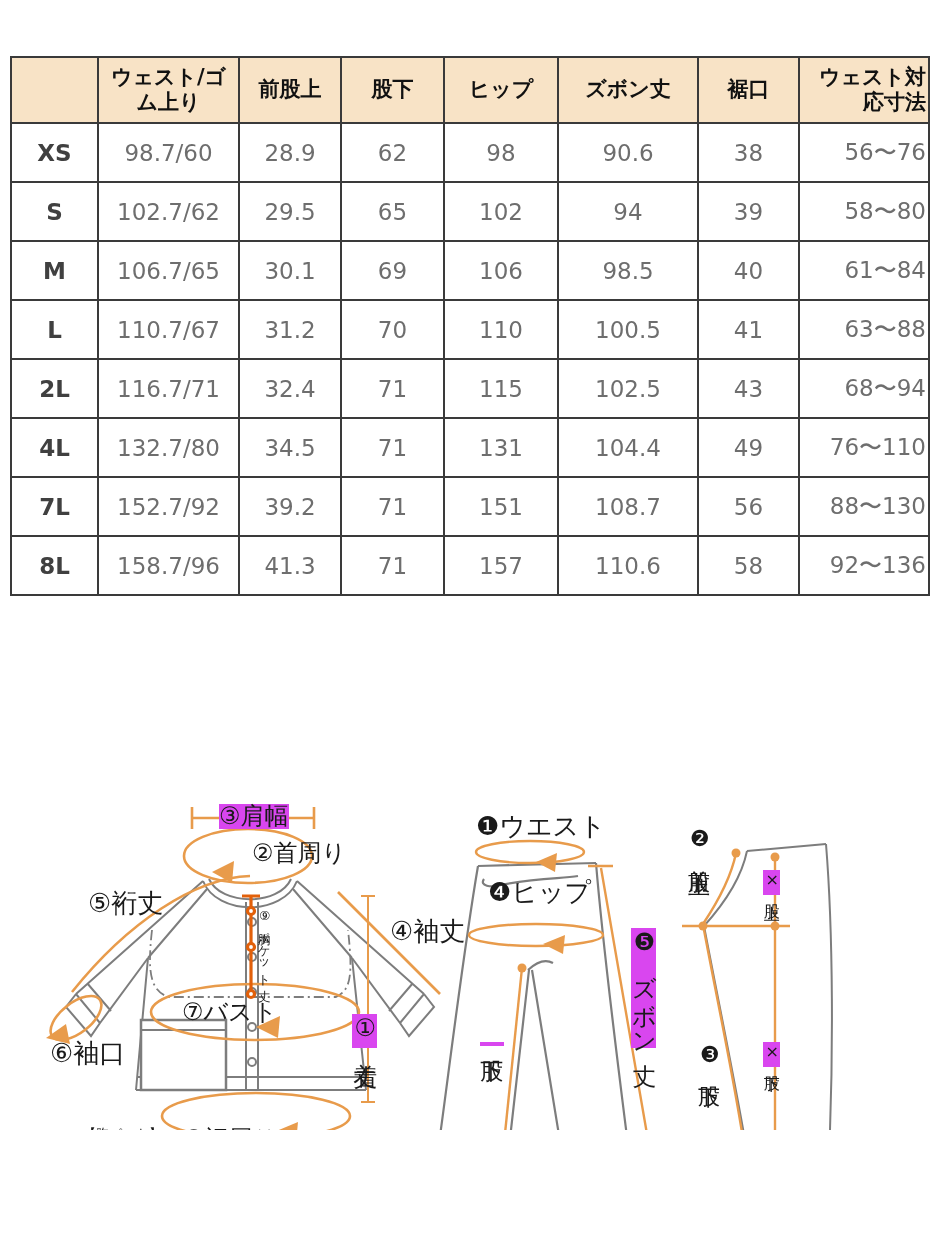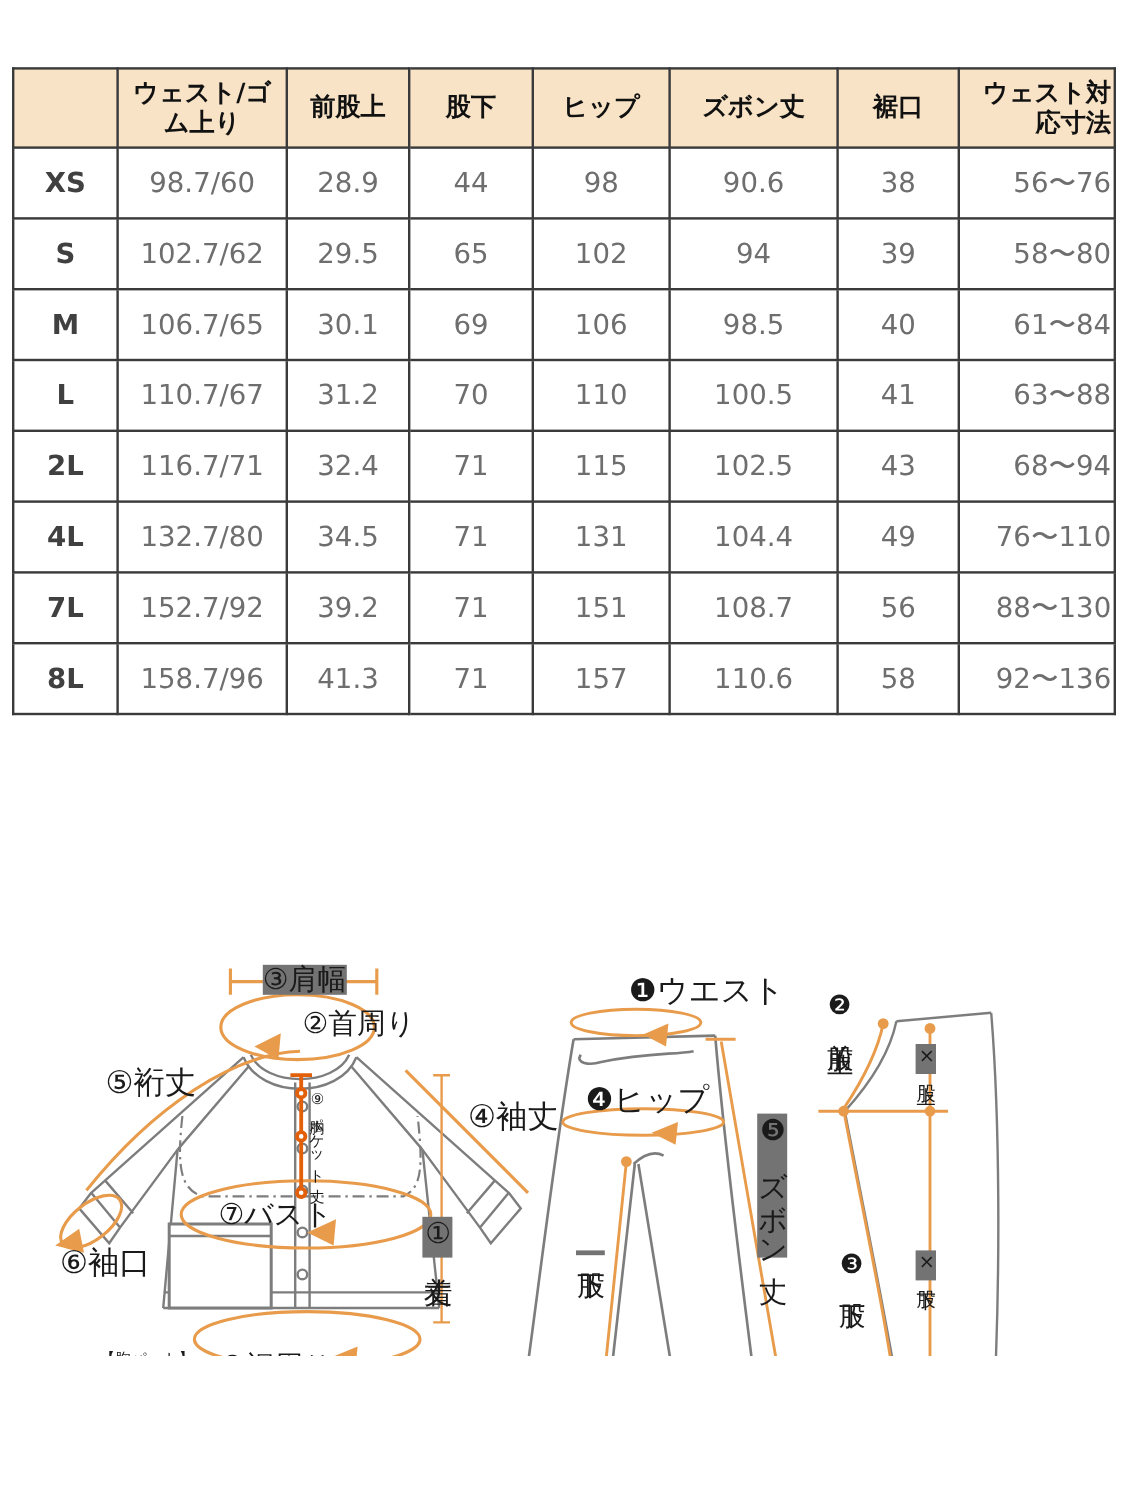--- a/index.html
+++ b/index.html
@@ -13,21 +13,21 @@
   table.size-table th{background:#f8e3c6;color:#111;font-size:21px;font-weight:700;
         line-height:1.2;height:60px;}
   table.size-table th.left, table.size-table td.left{text-align:right;padding-left:7px;}
   table.size-table td{height:53px;font-size:23px;color:#6e6e6e;font-weight:400;}
   table.size-table td.size{color:#404040;font-weight:600;}
   
   .diagram{position:absolute;left:0;top:780px;width:940px;height:469px;}
   .diagram svg{position:absolute;left:0;top:0;}
   .dlabel{position:absolute;color:#1a1a1a;white-space:nowrap;line-height:1.05;}
   .v{writing-mode:vertical-rl;text-orientation:upright;letter-spacing:2px;}
-  .wbg{background:#737373;}
+  .wbg{background:#d946ef;}
   .small{font-size:12.5px;letter-spacing:0;}
 </style>
 </head>
 <body>
 
 <div class="page">
 
   <table class="size-table">
     <colgroup>
       <col style="width:87px">
@@ -47,21 +47,21 @@
       <th>股下</th>
       <th>ヒップ</th>
       <th>ズボン丈</th>
       <th>裾口</th>
       <th class="left">ウェスト対応寸法</th>
     </tr>
     <tr>
       <td class="size">XS</td>
       <td>98.7/60</td>
       <td>28.9</td>
-      <td>44</td>
+      <td>62</td>
       <td>98</td>
       <td>90.6</td>
       <td>38</td>
       <td class="left">56〜76</td>
     </tr>
     <tr>
       <td class="size">S</td>
       <td>102.7/62</td>
       <td>29.5</td>
       <td>65</td>
@@ -246,22 +246,22 @@
     <div class="dlabel" style="left:252px;top:61px;font-size:24px;">②首周り</div>
     <div class="dlabel" style="left:88px;top:110px;font-size:26px;">⑤裄丈</div>
     <div class="dlabel" style="left:390px;top:138px;font-size:26px;">④袖丈</div>
     <div class="dlabel v small" style="left:258px;top:128px;">⑨胸ポケット丈</div>
     <div class="dlabel" style="left:182px;top:220px;font-size:24px;">⑦バスト</div>
     <div class="dlabel v wbg" style="left:352px;top:234px;font-size:24px;">①着丈</div>
     <div class="dlabel" style="left:50px;top:260px;font-size:26px;">⑥袖口</div>
     <div class="dlabel" style="left:183px;top:347px;font-size:24px;">⑧裾周り</div>
     <div class="dlabel" style="left:83px;top:347px;font-size:13px;">【胸パット】</div>
 
-    <div class="dlabel" style="left:476px;top:33px;font-size:26px;margin-left:48px;">❶ウエスト</div>
-    <div class="dlabel" style="left:488px;top:124px;font-size:26px;">❹ヒップ</div>
+    <div class="dlabel" style="left:476px;top:33px;font-size:26px;">❶ウエスト</div>
+    <div class="dlabel" style="left:488px;top:99px;font-size:26px;">❹ヒップ</div>
     <div class="dlabel v wbg" style="left:631px;top:148px;font-size:24px;">❺ズボン丈</div>
     <div class="dlabel v wbg" style="left:480px;top:262px;font-size:23px;">股下</div>
     <div class="dlabel" style="left:366px;top:400px;font-size:32px;">❻裾口</div>
 
     <div class="dlabel v" style="left:688px;top:46px;font-size:22px;">❷前股上</div>
     <div class="dlabel v wbg" style="left:763px;top:90px;font-size:16px;">×股上</div>
     <div class="dlabel v" style="left:698px;top:262px;font-size:22px;">❸股下</div>
     <div class="dlabel v wbg" style="left:763px;top:262px;font-size:16px;">×股下</div>
     <div class="dlabel v" style="left:706px;top:362px;font-size:17px;color:#333;">内股側</div>
     <div class="dlabel v" style="left:830px;top:348px;font-size:17px;color:#333;">ヒップ側</div>

